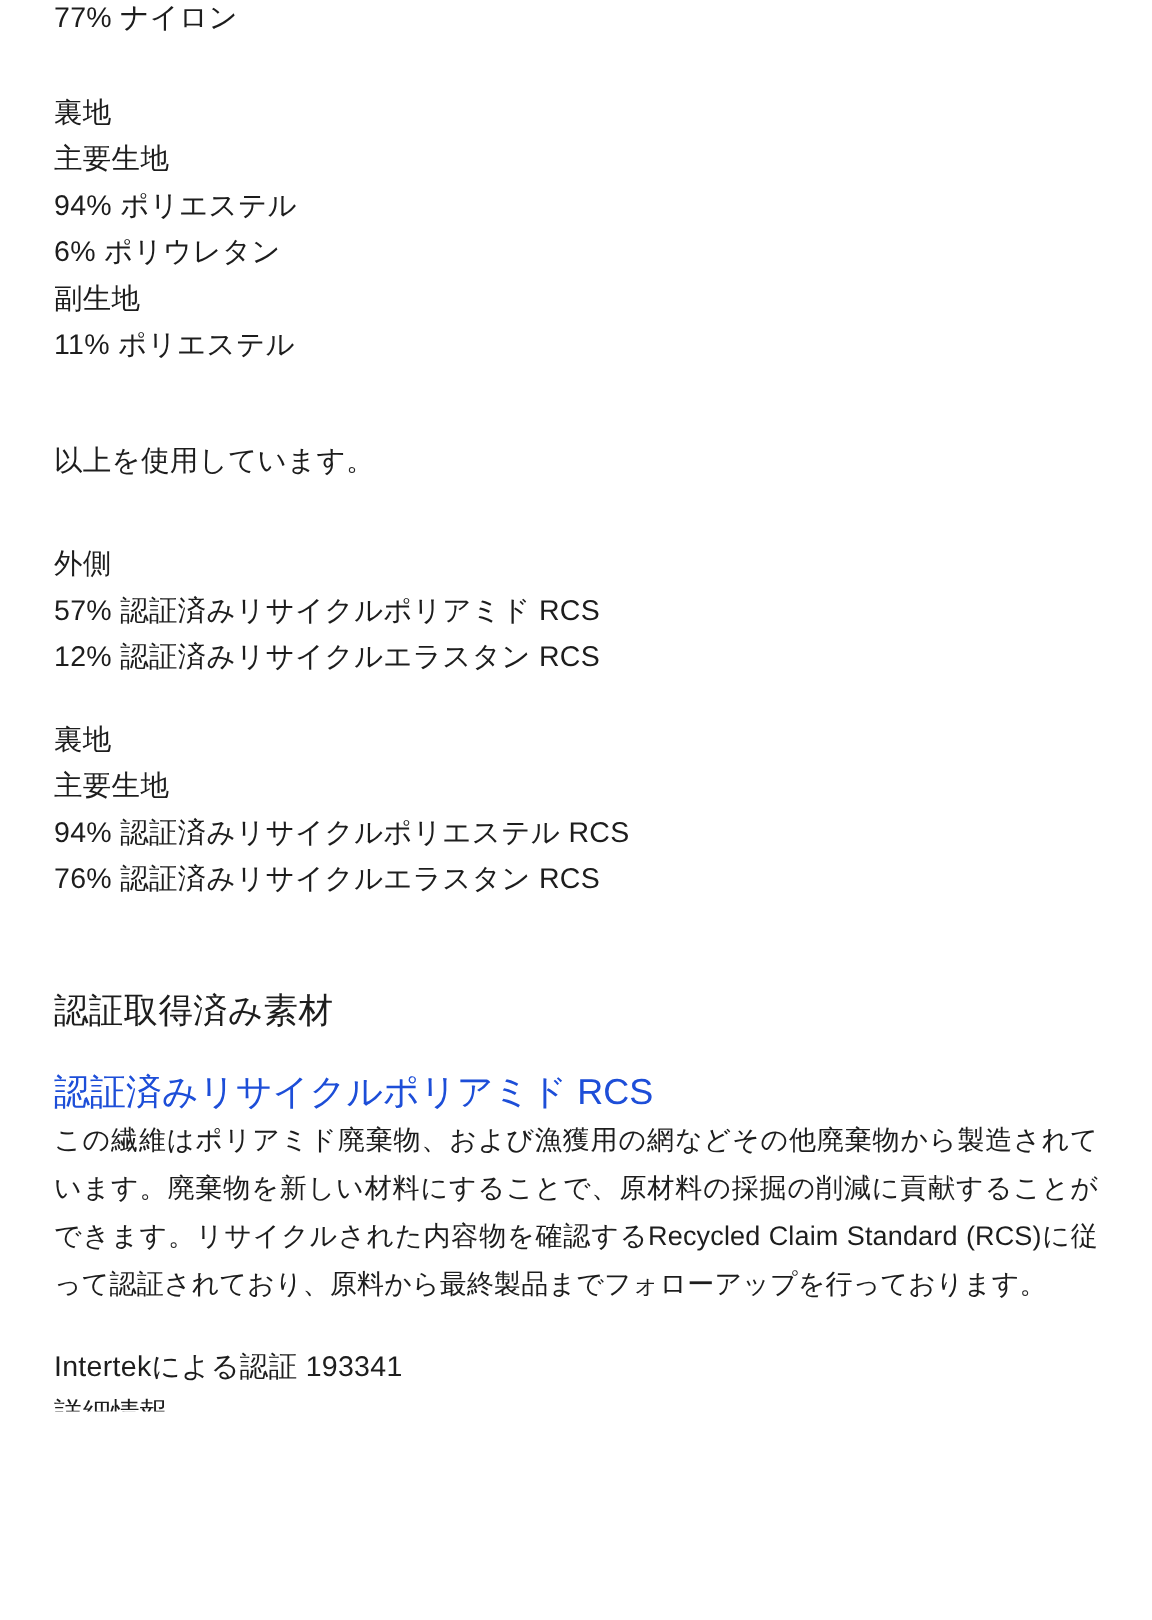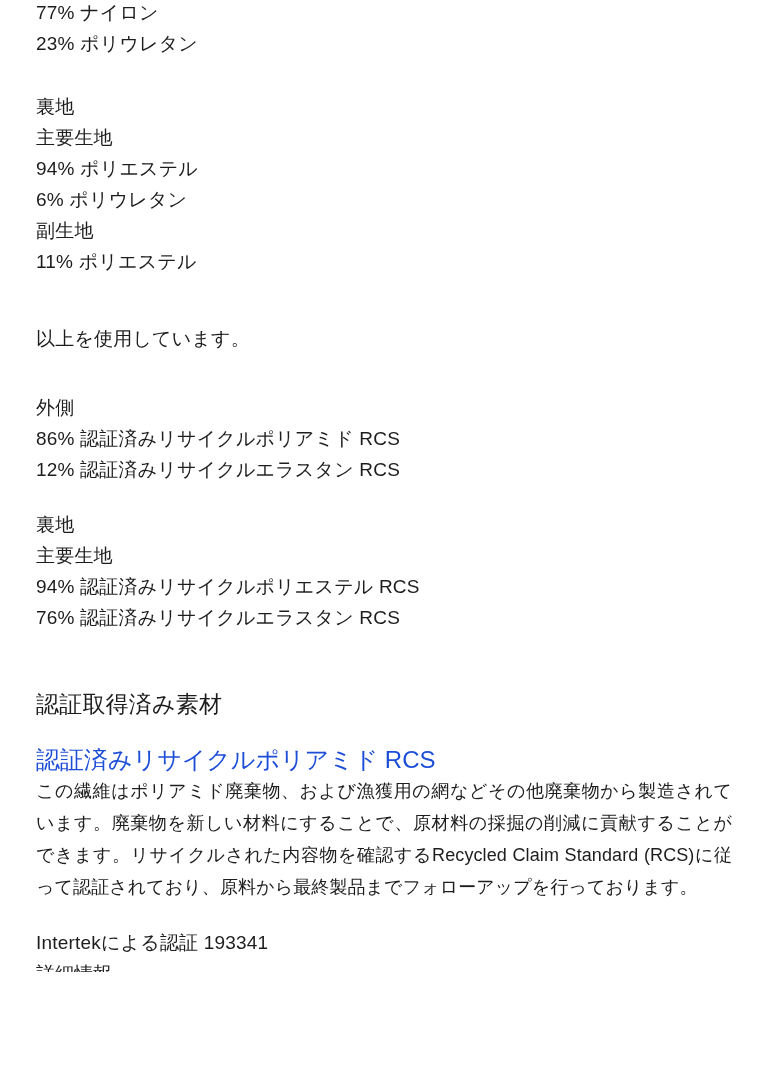--- a/index.html
+++ b/index.html
@@ -73,21 +73,20 @@
 </style>
 </head>
 <body>
 
 <div class="page">
 
   <div class="top-pad"></div>
 
   <div class="block">
     <div class="line first-line-clip">77% ナイロン</div>
-    <div class="line">23% ポリウレタン</div>
   </div>
 
   <div class="spacer-lg"></div>
 
   <div class="block">
     <div class="line">裏地</div>
     <div class="line">主要生地</div>
     <div class="line">94% ポリエステル</div>
     <div class="line">6% ポリウレタン</div>
     <div class="line">副生地</div>
@@ -99,21 +98,21 @@
 
   <div class="block">
     <div class="line">以上を使用しています。</div>
   </div>
 
   <div class="spacer-md"></div>
   <div class="spacer-sm"></div>
 
   <div class="block">
     <div class="line">外側</div>
-    <div class="line">86% 認証済みリサイクルポリアミド RCS</div>
+    <div class="line">57% 認証済みリサイクルポリアミド RCS</div>
     <div class="line">12% 認証済みリサイクルエラスタン RCS</div>
   </div>
 
   <div class="spacer-md"></div>
 
   <div class="block">
     <div class="line">裏地</div>
     <div class="line">主要生地</div>
     <div class="line">94% 認証済みリサイクルポリエステル RCS</div>
     <div class="line">76% 認証済みリサイクルエラスタン RCS</div>

